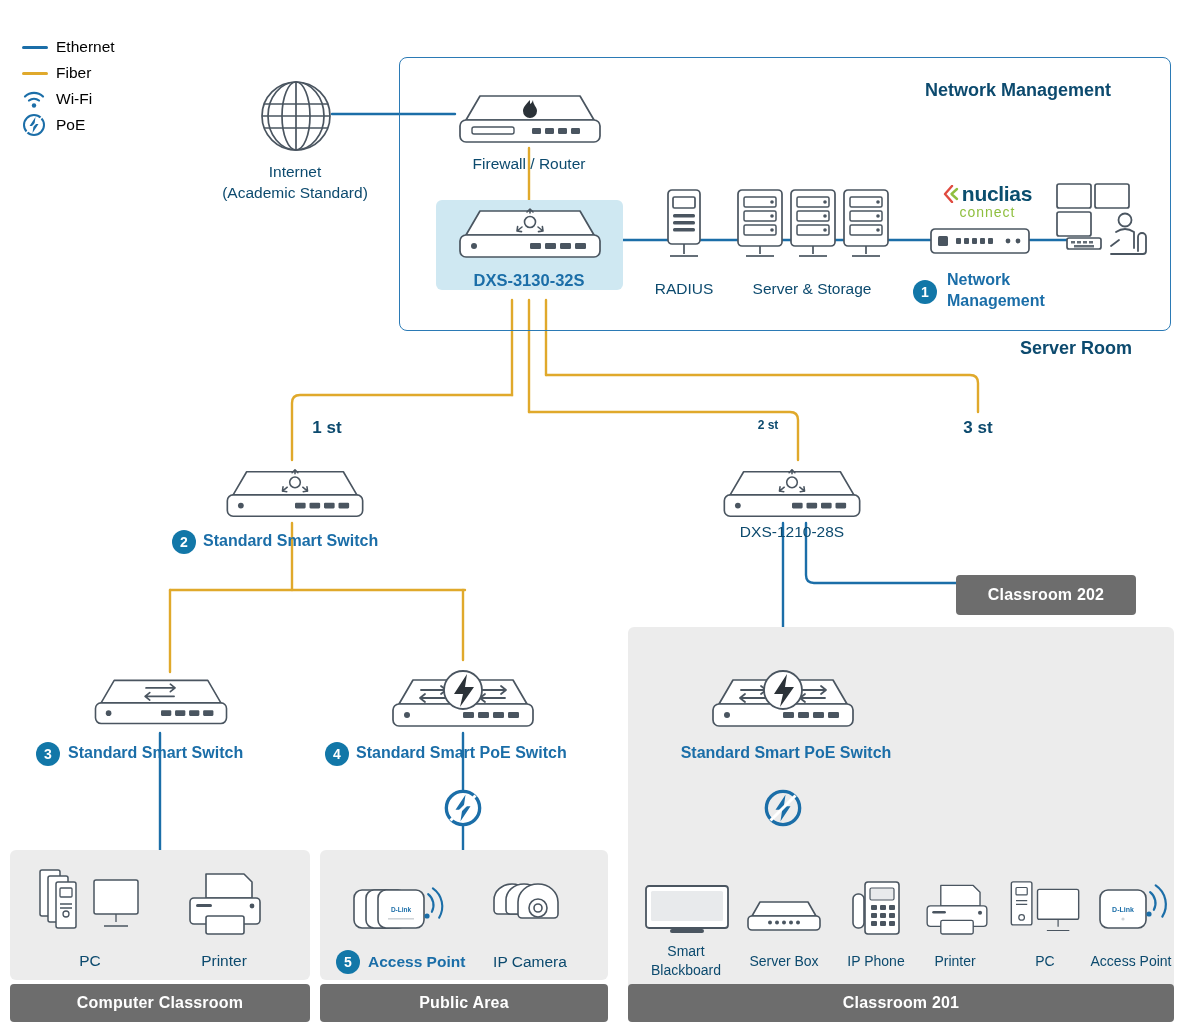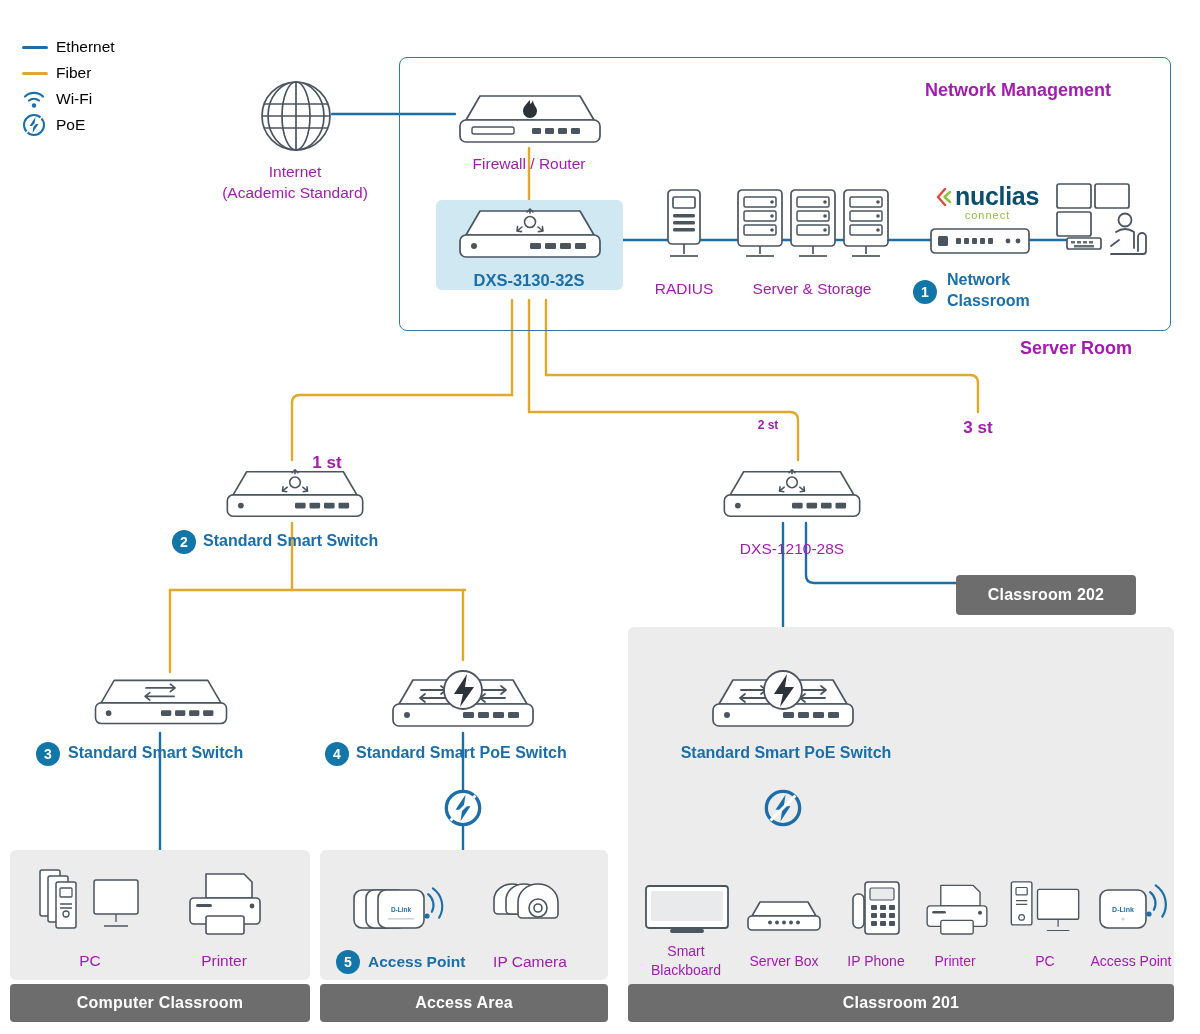--- a/index.html
+++ b/index.html
@@ -14,21 +14,21 @@
   svg.layer { position:absolute; left:0; top:0; width:1200px; height:1034px; pointer-events:none; }
 
   
   #legend { left:22px; top:34px; width:180px; }
   .legend-row { display:flex; align-items:center; height:26px; }
   .legend-mark { width:34px; display:flex; align-items:center; justify-content:flex-start; }
   .legend-line { width:26px; height:3px; border-radius:2px; }
   .legend-label { font-size:15.5px; color:#000000; }
 
   
-  .lbl { position:absolute; font-size:15.5px; color:#a21caf; white-space:nowrap; }
+  .lbl { position:absolute; font-size:15.5px; color:#0c4a6e; white-space:nowrap; }
   .lbl.center { transform:translateX(-50%); text-align:center; }
   .lbl.blue { color:#1b6ea8; font-weight:bold; }
   .lbl.big { font-size:18px; }
   .lbl.bold { font-weight:bold; }
   .lbl.small { font-size:14px; }
 
   
   .badge {
     position:absolute; width:24px; height:24px; border-radius:50%;
     background:#1277a8; color:#fff; font-size:14px; font-weight:bold;
@@ -42,22 +42,22 @@
   }
   .grey-area { position:absolute; background:#ececec; border-radius:6px; }
   .grey-bar {
     position:absolute; background:#6d6d6d; color:#fff; border-radius:4px;
     display:flex; align-items:center; justify-content:center;
     font-size:16px; font-weight:bold; letter-spacing:.2px;
   }
   .highlight-box { position:absolute; background:#cfe8f2; border-radius:6px; }
 
   .nuclias { position:absolute; text-align:center; }
-  .nuclias .n1 { font-size:25px; font-weight:bold; color:#0a4e6e; letter-spacing:-.3px; }
-  .nuclias .n2 { font-size:11px; color:#8fbf3f; letter-spacing:1px; margin-top:-2px;}
+  .nuclias .n1 { font-size:21px; font-weight:bold; color:#0a4e6e; letter-spacing:-.3px; }
+  .nuclias .n2 { font-size:14px; color:#8fbf3f; letter-spacing:1px; margin-top:-2px;}
 </style>
 </head>
 <body>
 
 <svg class="layer">
   <g fill="none" stroke-linecap="round">
 
     <path d="M332 114 H455" stroke="#1b6ea8" stroke-width="2.4"></path>
 
     <path d="M529 148 V200" stroke="#e0a92b" stroke-width="2.4"></path>
@@ -269,21 +269,21 @@
     <rect x="34" y="12" width="5" height="6" rx="1"></rect>
     <rect x="42" y="12" width="5" height="6" rx="1"></rect>
     <rect x="50" y="12" width="5" height="6" rx="1"></rect>
     <rect x="58" y="12" width="5" height="6" rx="1"></rect>
   </g>
   <circle cx="78" cy="15" r="2.4" fill="#4a5560"></circle>
   <circle cx="88" cy="15" r="2.4" fill="#4a5560"></circle>
 </svg>
 <div class="badge" style="left:913px; top:280px;">1</div>
 <div class="lbl blue bold" style="left:947px; top:271px; font-size:16px;">Network</div>
-<div class="lbl blue bold" style="left:947px; top:292px; font-size:16px;">Classroom</div>
+<div class="lbl blue bold" style="left:947px; top:292px; font-size:16px;">Management</div>
 
 <svg class="abs" style="left:1053px; top:180px;" width="105" height="80" viewBox="0 0 105 80">
   <g fill="#fff" stroke="#4a5560" stroke-width="1.7" stroke-linejoin="round">
     <rect x="4" y="4" width="34" height="24" rx="2"></rect>
     <rect x="42" y="4" width="34" height="24" rx="2"></rect>
     <rect x="4" y="32" width="34" height="24" rx="2"></rect>
     <rect x="14" y="58" width="34" height="11" rx="2"></rect>
   </g>
   <g fill="#4a5560" opacity="0.85">
     <rect x="18" y="61" width="4" height="2.5"></rect>
@@ -293,21 +293,21 @@
     <rect x="21" y="65" width="20" height="2.5"></rect>
   </g>
   <g fill="none" stroke="#4a5560" stroke-width="1.8" stroke-linecap="round">
     <circle cx="72" cy="40" r="6.5" fill="#fff"></circle>
     <path d="M63 52 q9 -6 18 0 l0 16"></path>
     <path d="M66 60 l-8 6"></path>
     <path d="M58 74 h32 a3 3 0 0 0 3 -3 v-14 a4 4 0 0 0 -8 0 v14"></path>
   </g>
 </svg>
 
-<div class="lbl center bold" style="left:327px; top:418px; font-size:17px;margin-top:35px;">1 st</div>
+<div class="lbl center bold" style="left:327px; top:418px; font-size:17px;">1 st</div>
 <div class="lbl center bold" style="left:768px; top:418px; font-size:12px;">2 st</div>
 <div class="lbl center bold" style="left:978px; top:418px; font-size:17px;">3 st</div>
 
 <svg class="abs" style="left:219px; top:464px;" width="152" height="58" viewBox="0 0 156 60">
   <g fill="#fff" stroke="#4a5560" stroke-width="1.7" stroke-linejoin="round">
     <path d="M14 32 L28 8 H128 L142 32 Z"></path>
     <rect x="8" y="32" width="140" height="22" rx="6"></rect>
   </g>
   <g stroke="#4a5560" stroke-width="1.6" fill="none" stroke-linecap="round">
     <circle cx="78" cy="19" r="5.5" fill="#fff"></circle>
@@ -338,21 +338,21 @@
     <path d="M86 24 l5 4 M91 28 l-4.5 .6 M91 28 l-.6 -4.4"></path>
   </g>
   <circle cx="22" cy="43" r="3" fill="#4a5560"></circle>
   <g fill="#4a5560">
     <rect x="78" y="40" width="11" height="6" rx="1.2"></rect>
     <rect x="93" y="40" width="11" height="6" rx="1.2"></rect>
     <rect x="108" y="40" width="11" height="6" rx="1.2"></rect>
     <rect x="123" y="40" width="11" height="6" rx="1.2"></rect>
   </g>
 </svg>
-<div class="lbl center" style="left:792px; top:540px;">DXS-1210-28S</div>
+<div class="lbl center" style="left:792px; top:523px;">DXS-1210-28S</div>
 
 <div class="grey-bar" style="left:956px; top:575px; width:180px; height:40px;">
   <span>Classroom 202</span>
 </div>
 
 <div class="grey-area" style="left:628px; top:627px; width:546px; height:365px;"></div>
 
 <svg class="abs" style="left:88px; top:672px;" width="146" height="58" viewBox="0 0 156 60">
   <g fill="#fff" stroke="#4a5560" stroke-width="1.7" stroke-linejoin="round">
     <path d="M14 32 L28 8 H128 L142 32 Z"></path>
@@ -461,21 +461,21 @@
   </g>
   <g fill="#4a5560">
     <rect x="16" y="36" width="16" height="3" rx="1.5"></rect>
     <circle cx="72" cy="38" r="2.4"></circle>
   </g>
 </svg>
 <div class="lbl center" style="left:224px; top:952px;">Printer</div>
 
 <div class="grey-area" style="left:320px; top:850px; width:288px; height:130px;"></div>
 <div class="grey-bar" style="left:320px; top:984px; width:288px; height:38px;">
-  <span>Access Area</span>
+  <span>Public Area</span>
 </div>
 
 <svg class="abs" style="left:352px; top:880px;" width="110" height="60" viewBox="0 0 110 60">
   <g fill="#fff" stroke="#4a5560" stroke-width="1.6" stroke-linejoin="round">
     <rect x="2" y="10" width="40" height="38" rx="8"></rect>
     <rect x="14" y="10" width="40" height="38" rx="8"></rect>
     <rect x="26" y="10" width="46" height="38" rx="8"></rect>
   </g>
   <g fill="none" stroke="#1b6ea8" stroke-width="2.1" stroke-linecap="round">
     <path d="M78 14 a14 14 0 0 1 0 18" transform="rotate(-12 78 23)"></path>

